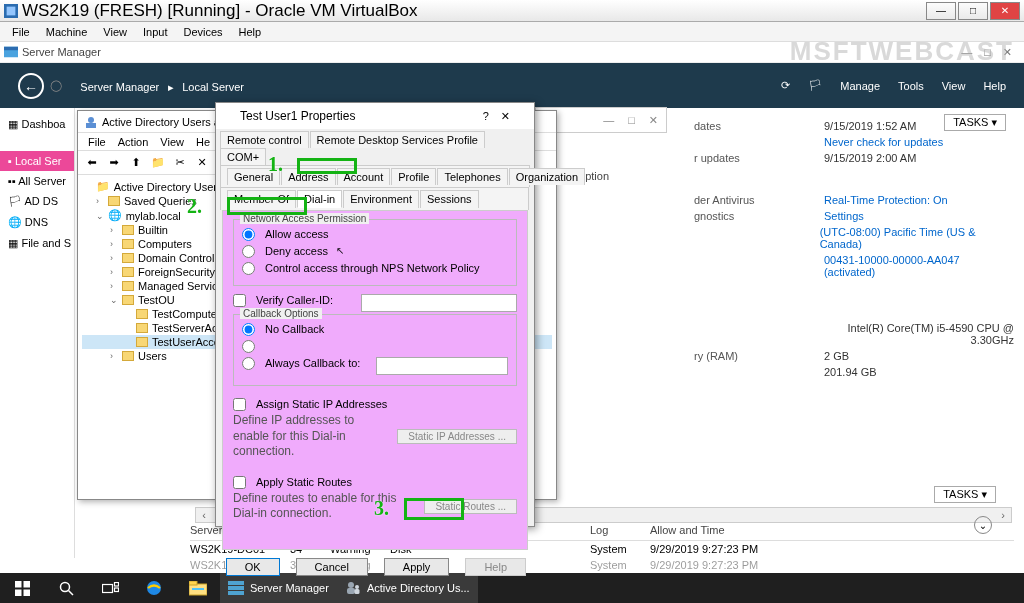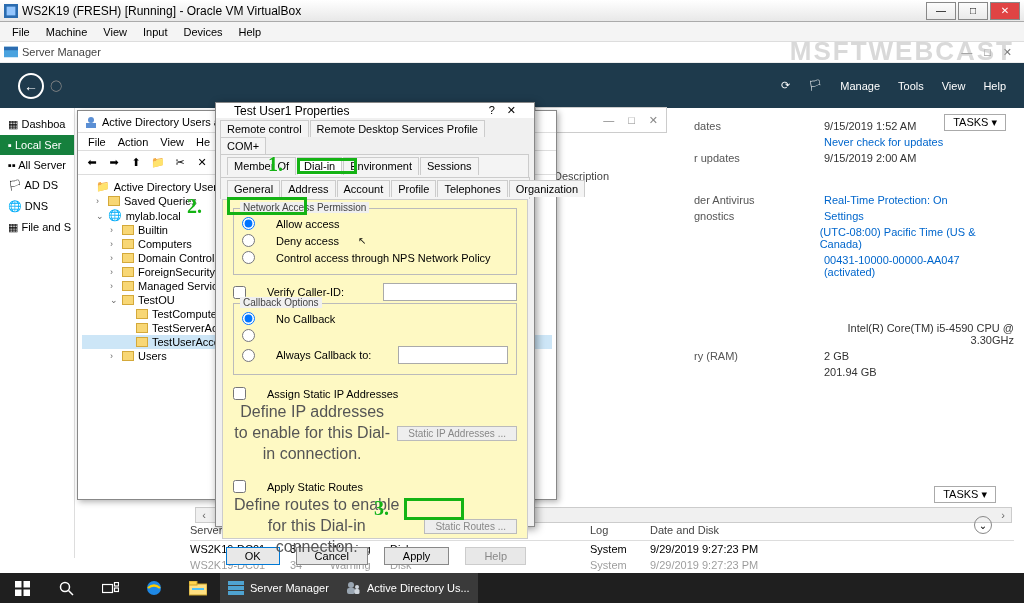--- a/index.html
+++ b/index.html
@@ -1,21 +1,21 @@
 <!DOCTYPE html>
 <html><head>
 <meta charset="utf-8">
 <style>
 * { margin: 0; padding: 0; box-sizing: border-box; font-family: "Segoe UI", Tahoma, sans-serif; font-size: 11px; }
 body { background: #fff; width: 1024px; height: 603px; overflow: hidden; position: relative; }
 
 
 .vb-titlebar { height: 22px; background: linear-gradient(#fff, #e8e8e8); border-bottom: 1px solid #aaa; display: flex; align-items: center; padding: 0 4px; }
 .vb-titlebar .vb-icon { width: 14px; height: 14px; margin-right: 4px; }
-.vb-titlebar .title { flex: 1; font-size: 12px; }
+.vb-titlebar .title { flex: 1; font-size: 17px; }
 .vb-window-controls { display: flex; }
 .vb-window-controls div { width: 30px; height: 18px; border: 1px solid #888; margin-left: 2px; display:flex; align-items:center; justify-content:center; font-size:10px;}
 .vb-window-controls .close { background: #e04343; color: #fff; }
 
 
 .vb-menu { height: 20px; display: flex; align-items: center; padding: 0 4px; background: #f4f4f4; border-bottom: 1px solid #ddd; }
 .vb-menu span { padding: 2px 8px; font-size: 11px; }
 
 
 .sm-titlebar { height: 21px; background: #fff; display: flex; align-items: center; padding: 0 4px; border-bottom: 1px solid #eee; }
@@ -28,21 +28,21 @@
 .sm-back { width: 26px; height: 26px; border: 2px solid #fff; border-radius: 50%; display: flex; align-items: center; justify-content: center; font-size: 14px; }
 .sm-fwd { margin-left: 6px; color: #888; }
 .sm-bc { margin-left: 18px; font-size: 17px; font-weight: 300; }
 .sm-bc .sep { margin: 0 4px; }
 .sm-header-right { margin-left: auto; display: flex; align-items: center; gap: 18px; font-size: 12px; }
 
 
 .sm-body { display: flex; height: 450px; background: #fff; }
 .sm-nav { width: 75px; background: #fff; border-right: 1px solid #ddd; padding-top: 6px; }
 .sm-nav div { padding: 4px 8px; font-size: 11px; white-space: nowrap; overflow: hidden; }
-.sm-nav .active { background: #15803d; color: #fff; }
+.sm-nav .active { background: #ec4899; color: #fff; margin-top: 16px; }
 
 .sm-content { flex: 1; position: relative; background: #fff; padding: 6px; }
 
 
 .props-panel { position: absolute; right: 10px; top: 10px; width: 320px; font-size: 11px; }
 .props-panel .row { display: flex; padding: 2px 0; }
 .props-panel .lbl { width: 130px; color: #555; }
 .props-panel .val { color: #333; text-align: right; }
 .props-panel .link { color: #0066cc; }
 .tasks-btn { position: absolute; right: 18px; top: 6px; border: 1px solid #aaa; padding: 1px 8px; background: #fff; font-size: 11px; }
@@ -60,35 +60,35 @@
 .ad-tree .node { padding: 1px 2px; white-space: nowrap; display: flex; align-items: center; gap: 4px; }
 .ad-tree .indent1 { padding-left: 14px; }
 .ad-tree .indent2 { padding-left: 28px; }
 .ad-tree .indent3 { padding-left: 42px; }
 .ad-tree .selected { background: #cde6f7; }
 .folder-icon { width: 12px; height: 10px; background: #f8d775; border: 1px solid #d4a93a; display: inline-block; }
 .caret { font-size: 9px; color: #666; width: 8px; display: inline-block; }
 
 
 .props-dialog { position: absolute; left: 215px; top: 102px; width: 320px; height: 425px; background: #f0f0f0; border: 1px solid #888; box-shadow: 2px 2px 8px rgba(0,0,0,0.4); z-index: 10; }
-.pd-titlebar { height: 15px; display: flex; align-items: center; padding: 0 18px; background: #fff; }
+.pd-titlebar { height: 26px; display: flex; align-items: center; padding: 0 24px; background: #fff; }
 .pd-titlebar .t { flex: 1; font-size: 12px; }
 .pd-titlebar .wc { display: flex; gap: 12px; font-size: 12px; }
 .pd-tabs { display: flex; flex-wrap: wrap; padding: 2px 4px 0 4px; font-size: 10px; }
 .pd-tabs div { padding: 2px 6px; border: 1px solid #ccc; border-bottom: none; background: #f4f4f4; margin-right: 1px; margin-bottom: 0; cursor: pointer; }
 .pd-tabs .tab-active { background: #fff; border-bottom: 1px solid #fff; position: relative; z-index: 2; }
 .pd-tabs .row2 { width: 100%; display: flex; }
-.pd-content { margin: 0 6px 4px 6px; border: 1px solid #ccc; background: #fef9c3; padding: 8px 10px; height: 340px; position: relative; }
+.pd-content { margin: 0 6px 4px 6px; border: 1px solid #ccc; background: #f0abfc; padding: 8px 10px; height: 340px; position: relative; }
 .fieldset { border: 1px solid #bbb; padding: 6px 8px 8px 8px; margin-bottom: 6px; position: relative; }
 .fieldset-title { position: absolute; top: -7px; left: 6px; background: #f0f0f0; padding: 0 3px; font-size: 10px; color: #444; }
-.radio-row, .check-row { display: flex; align-items: center; gap: 19px; padding: 2px 0; font-size: 11px; }
+.radio-row, .check-row { display: flex; align-items: flex-start; gap: 8px; padding: 2px 0; font-size: 11px; }
 .radio-row input, .check-row input { margin-right: 2px; }
 .txt-input { height: 18px; border: 1px solid #aaa; background: #fff; flex: 1; }
 .sect-btn { float: right; padding: 1px 10px; font-size: 10px; border: 1px solid #bbb; background: #eee; color: #888; }
-.small-txt { font-size: 16px; color: #555; line-height: 1.3; text-align: center; }
+.small-txt { font-size: 12px; color: #555; line-height: 1.3; }
 .pd-buttons { display: flex; justify-content: flex-end; gap: 16px; padding: 4px 8px; }
 .pd-buttons button { padding: 2px 18px; font-size: 11px; border: 1px solid #888; background: #e8e8e8; }
 .pd-buttons .ok { border: 1px solid #0078d4; }
 .pd-buttons .help { color: #888; border-color: #ccc; }
 
 
 .annot-box { position: absolute; border: 3px solid #14b314; pointer-events: none; z-index: 20; }
 .annot-label { position: absolute; color: #14b314; font-size: 20px; font-weight: bold; font-family: "Comic Sans MS", cursive; z-index: 21; text-shadow: 0 0 2px #fff; }
 
 
@@ -153,20 +153,25 @@
   <div class="sm-win-ctrl">
     <span>—</span>
     <span>□</span>
     <span>✕</span>
   </div>
 </div>
 
 <div class="sm-header">
   <div class="sm-back">←</div>
   <div class="sm-fwd">◯</div>
+  <div class="sm-bc">
+    <span>Server Manager</span>
+    <span class="sep">▸</span>
+    <span>Local Server</span>
+  </div>
   <div class="sm-header-right">
     <span>⟳</span>
     <span>🏳</span>
     <span>Manage</span>
     <span>Tools</span>
     <span>View</span>
     <span>Help</span>
   </div>
 </div>
 
@@ -331,32 +336,32 @@
     <div class="wc">
         <span>?</span>
         <span>✕</span>
       </div>
   </div>
   <div class="pd-tabs">
     <div>Remote control</div>
     <div>Remote Desktop Services Profile</div>
     <div>COM+</div>
     <div class="row2">
-      <div>Member Of</div>
-      <div class="tab-active">Dial-in</div>
-      <div>Environment</div>
-      <div>Sessions</div>
-    </div>
-    <div class="row2">
       <div>General</div>
       <div>Address</div>
       <div>Account</div>
       <div>Profile</div>
       <div>Telephones</div>
       <div>Organization</div>
+    </div>
+    <div class="row2">
+      <div>Member Of</div>
+      <div class="tab-active">Dial-in</div>
+      <div>Environment</div>
+      <div>Sessions</div>
     </div>
   </div>
   <div class="pd-content">
     <div class="fieldset">
       <span class="fieldset-title">Network Access Permission</span>
       <label class="radio-row">
           <input type="radio" checked="" style=""> 
           <span>Allow access</span>
         </label>
       <label class="radio-row">
@@ -433,21 +438,21 @@
 <div class="events">
   <div class="events-tasks">TASKS  ▾</div>
   <div class="expand-circle">⌄</div>
   <div style="height:34px;"></div>
   <div class="ev-hdr">
     <span class="ev-col1">Server Name</span>
     <span class="ev-col2">ID</span>
     <span class="ev-col3">Severity</span>
     <span class="ev-col4">Source</span>
     <span class="ev-col5">Log</span>
-    <span class="ev-col6">Date and Disk</span>
+    <span class="ev-col6">Allow and Time</span>
   </div>
   <div class="ev-row">
     <span class="ev-col1">WS2K19-DC01</span>
     <span class="ev-col2">34</span>
     <span class="ev-col3">Warning</span>
     <span class="ev-col4">Disk</span>
     <span class="ev-col5">System</span>
     <span class="ev-col6">9/29/2019 9:27:23 PM</span>
   </div>
   <div class="ev-row" style="opacity:0.4;">

